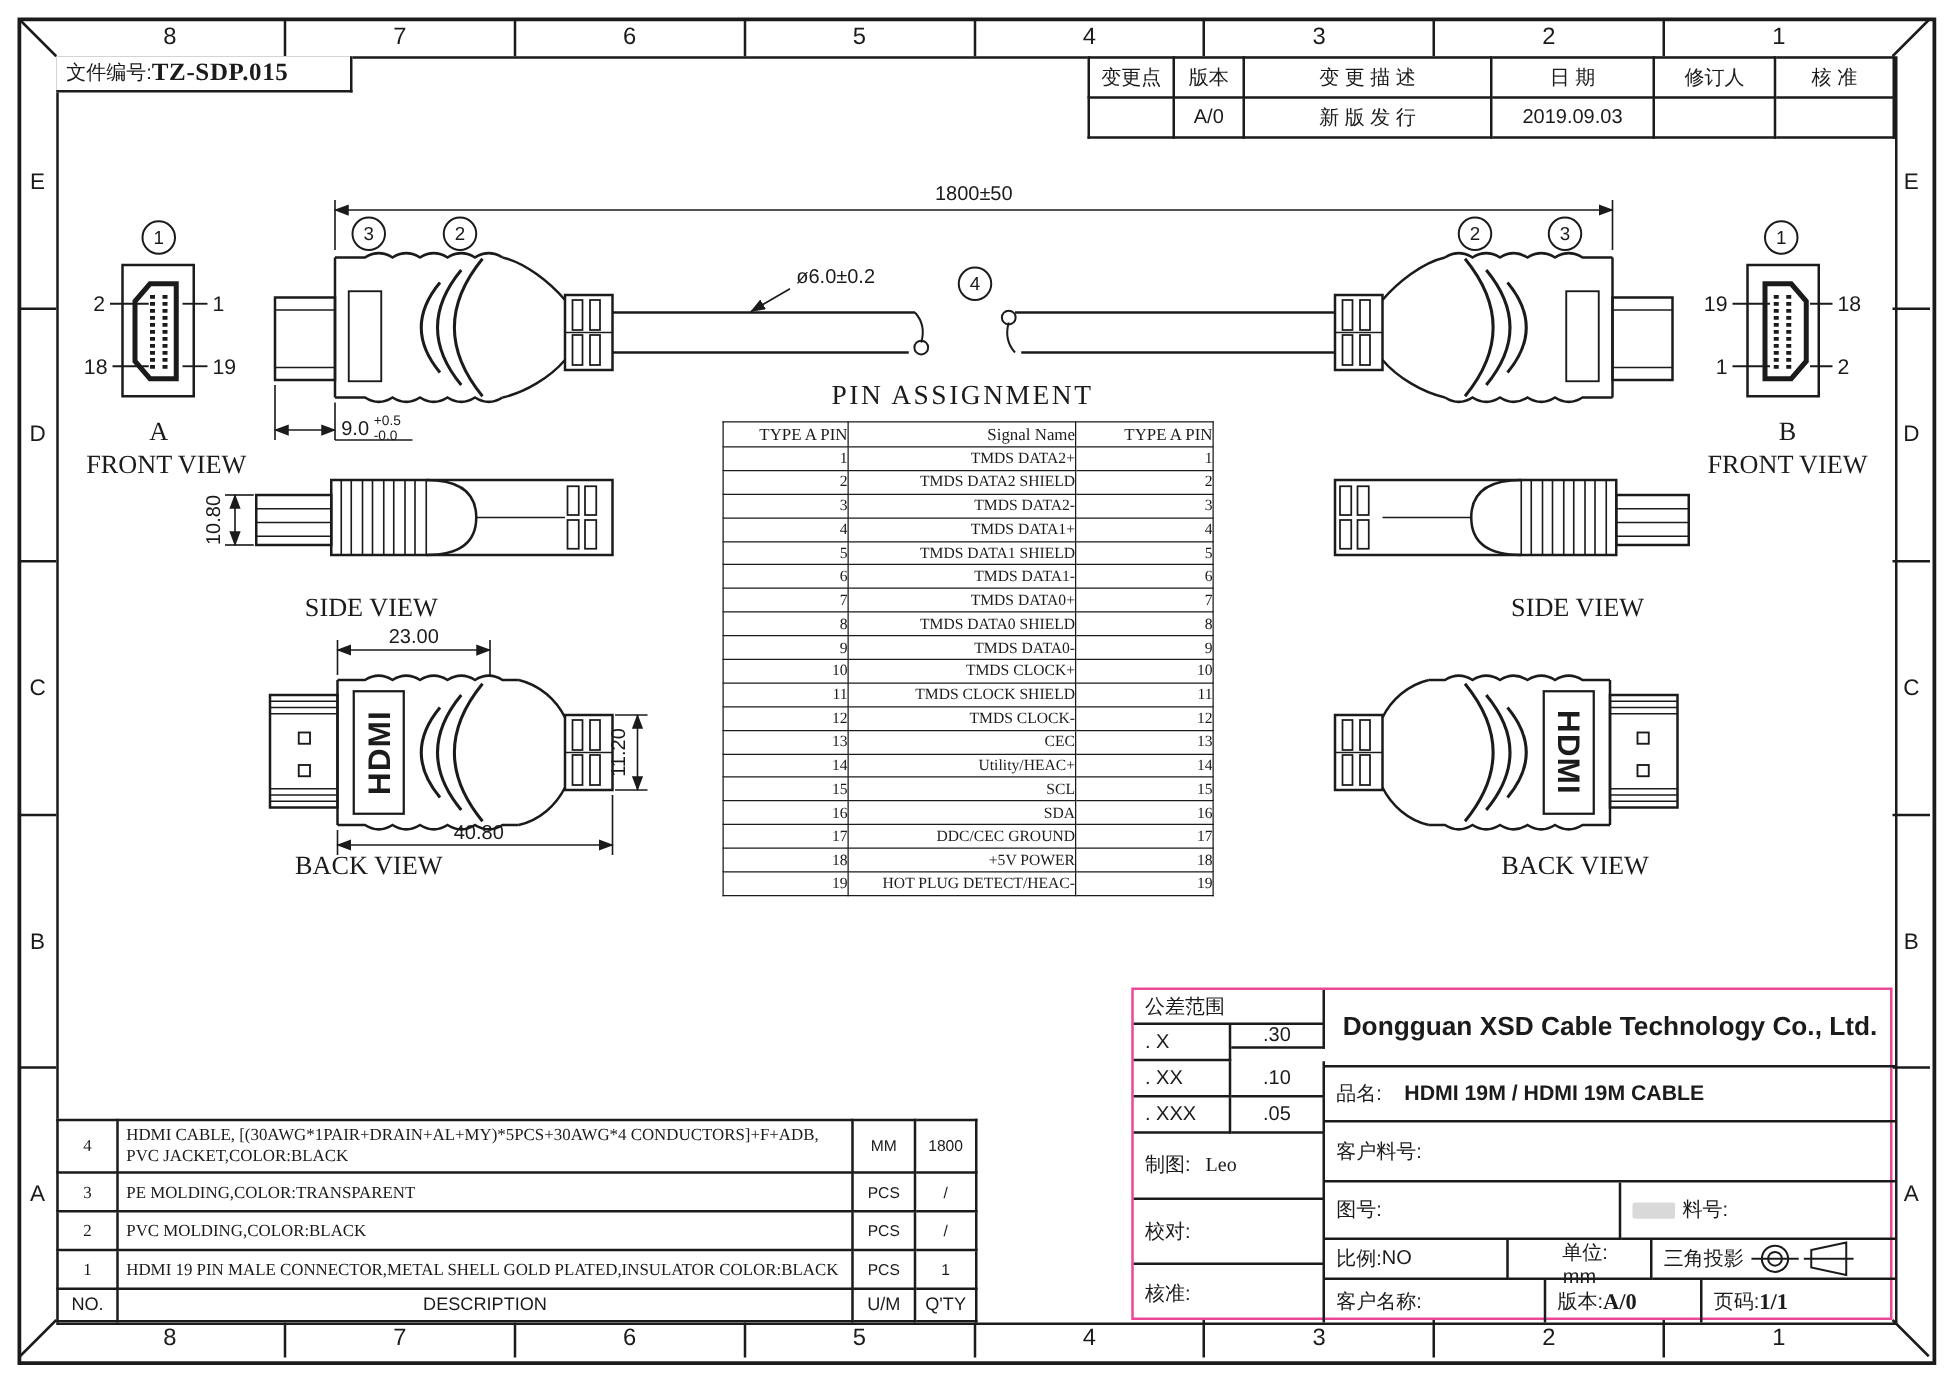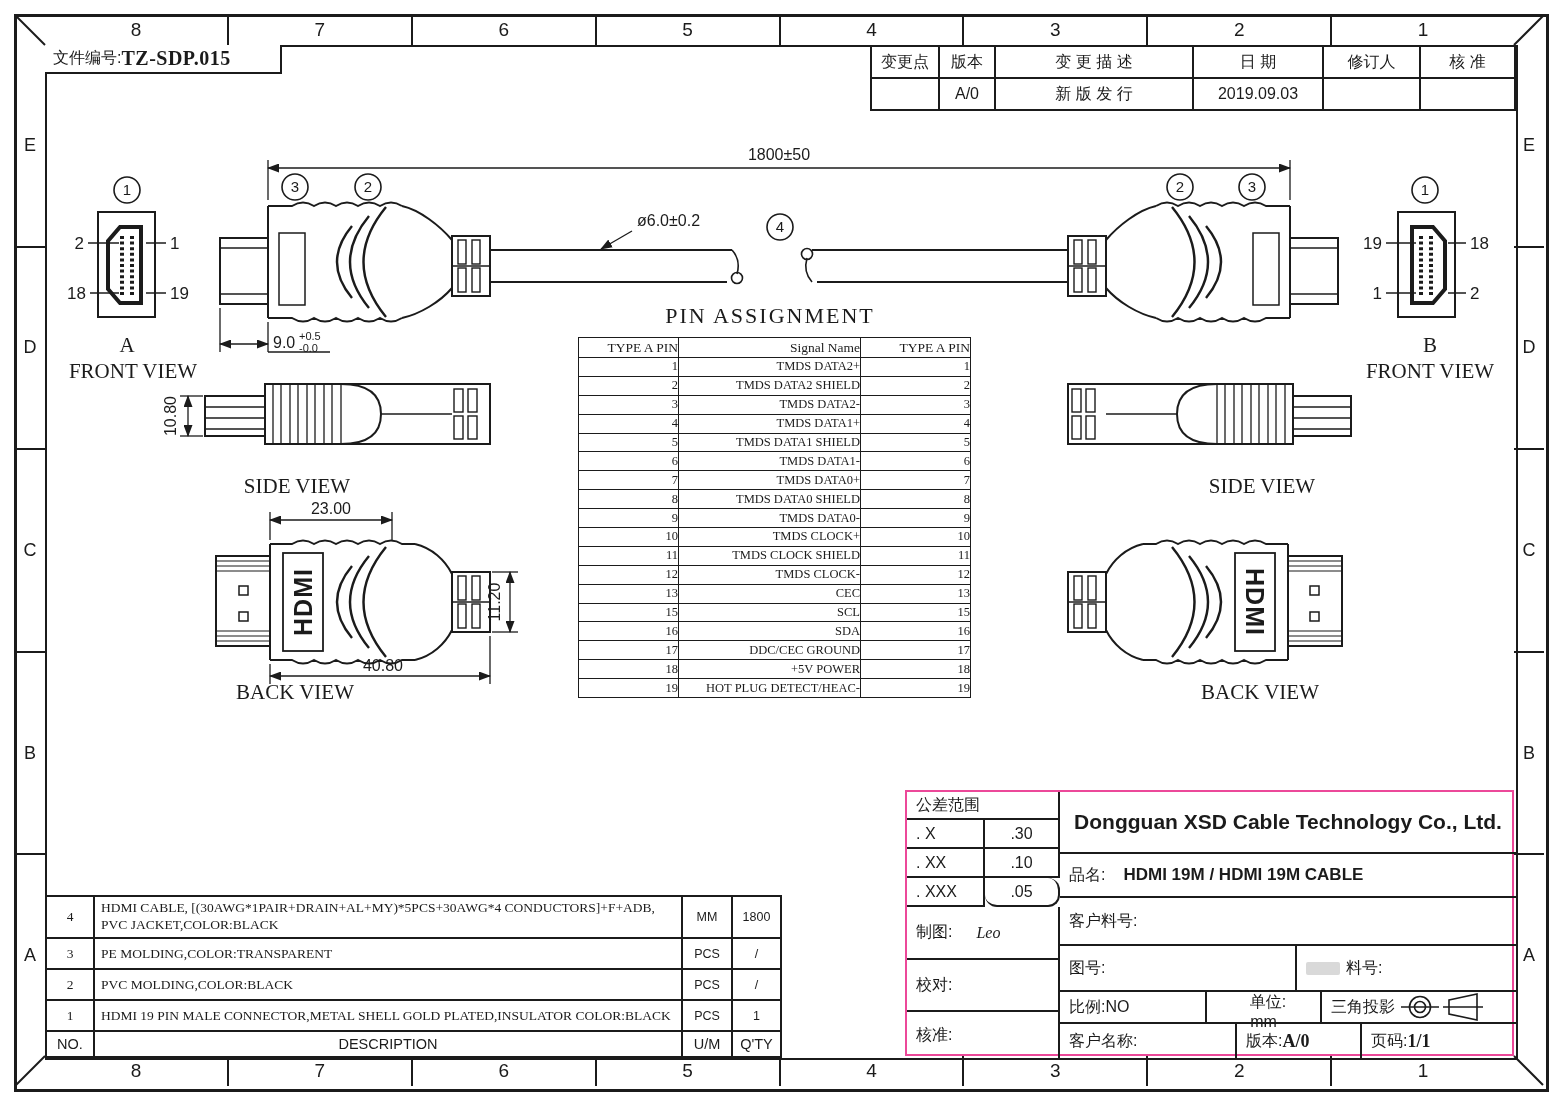--- a/index.html
+++ b/index.html
@@ -478,20 +478,25 @@
           <td>12</td>
           <td>TMDS CLOCK-</td>
           <td>12</td>
         </tr>
     <tr>
           <td>13</td>
           <td>CEC</td>
           <td>13</td>
         </tr>
     <tr>
+          <td>14</td>
+          <td>Utility/HEAC+</td>
+          <td>14</td>
+        </tr>
+    <tr>
           <td>15</td>
           <td>SCL</td>
           <td>15</td>
         </tr>
     <tr>
           <td>16</td>
           <td>SDA</td>
           <td>16</td>
         </tr>
     <tr>
@@ -554,38 +559,38 @@
     </table>
 
   <div class="abs tblock">
 
     <div class="tb" style="left:0;top:0;width:153px;height:28px;border-right:2px solid;border-bottom:2px solid;">
       <span class="pad">公差范围</span>
     </div>
     <div class="tb" style="left:0;top:28px;width:78px;height:29px;border-right:2px solid;border-bottom:2px solid;">
       <span class="pad">. X</span>
       </div>
-    <div class="tb" style="left:78px;top:28px;width:75px;height:29px;border-right:2px solid;border-bottom:2px solid;justify-content:center;">
+    <div class="tb" style="left:78px;top:28px;width:75px;height:19px;border-right:2px solid;border-bottom:2px solid;justify-content:center;">
       <span>.30</span>
       </div>
     <div class="tb" style="left:0;top:57px;width:78px;height:29px;border-right:2px solid;border-bottom:2px solid;">
       <span class="pad">. XX</span>
       </div>
     <div class="tb" style="left:78px;top:57px;width:75px;height:29px;border-right:2px solid;border-bottom:2px solid;justify-content:center;">
       <span>.10</span>
       </div>
     <div class="tb" style="left:0;top:86px;width:78px;height:29px;border-right:2px solid;border-bottom:2px solid;">
       <span class="pad">. XXX</span>
       </div>
-    <div class="tb" style="left:78px;top:86px;width:75px;height:29px;border-right:2px solid;border-bottom:2px solid;justify-content:center;border-radius:12px;">
+    <div class="tb" style="left:78px;top:86px;width:75px;height:29px;border-right:2px solid;border-bottom:2px solid;justify-content:center;">
       <span>.05</span>
       </div>
     <div class="tb" style="left:0;top:115px;width:153px;height:53px;border-right:2px solid;border-bottom:2px solid;">
       <span class="pad">制图:</span>
-      <span style="margin-left:24px;font-family:'Liberation Serif',serif;font-style:italic;">Leo</span>
+      <span style="margin-left:12px;font-family:'Liberation Serif',serif;">Leo</span>
     </div>
     <div class="tb" style="left:0;top:168px;width:153px;height:52px;border-right:2px solid;border-bottom:2px solid;">
       <span class="pad">校对:</span>
     </div>
     <div class="tb" style="left:0;top:220px;width:153px;height:46px;border-right:2px solid;">
       <span class="pad">核准:</span>
     </div>
 
     <div class="tb" style="left:153px;top:0;width:456px;height:62px;border-bottom:2px solid;justify-content:center;font-size:21px;font-weight:600;">
       <span>Dongguan XSD Cable Technology Co., Ltd.</span>

